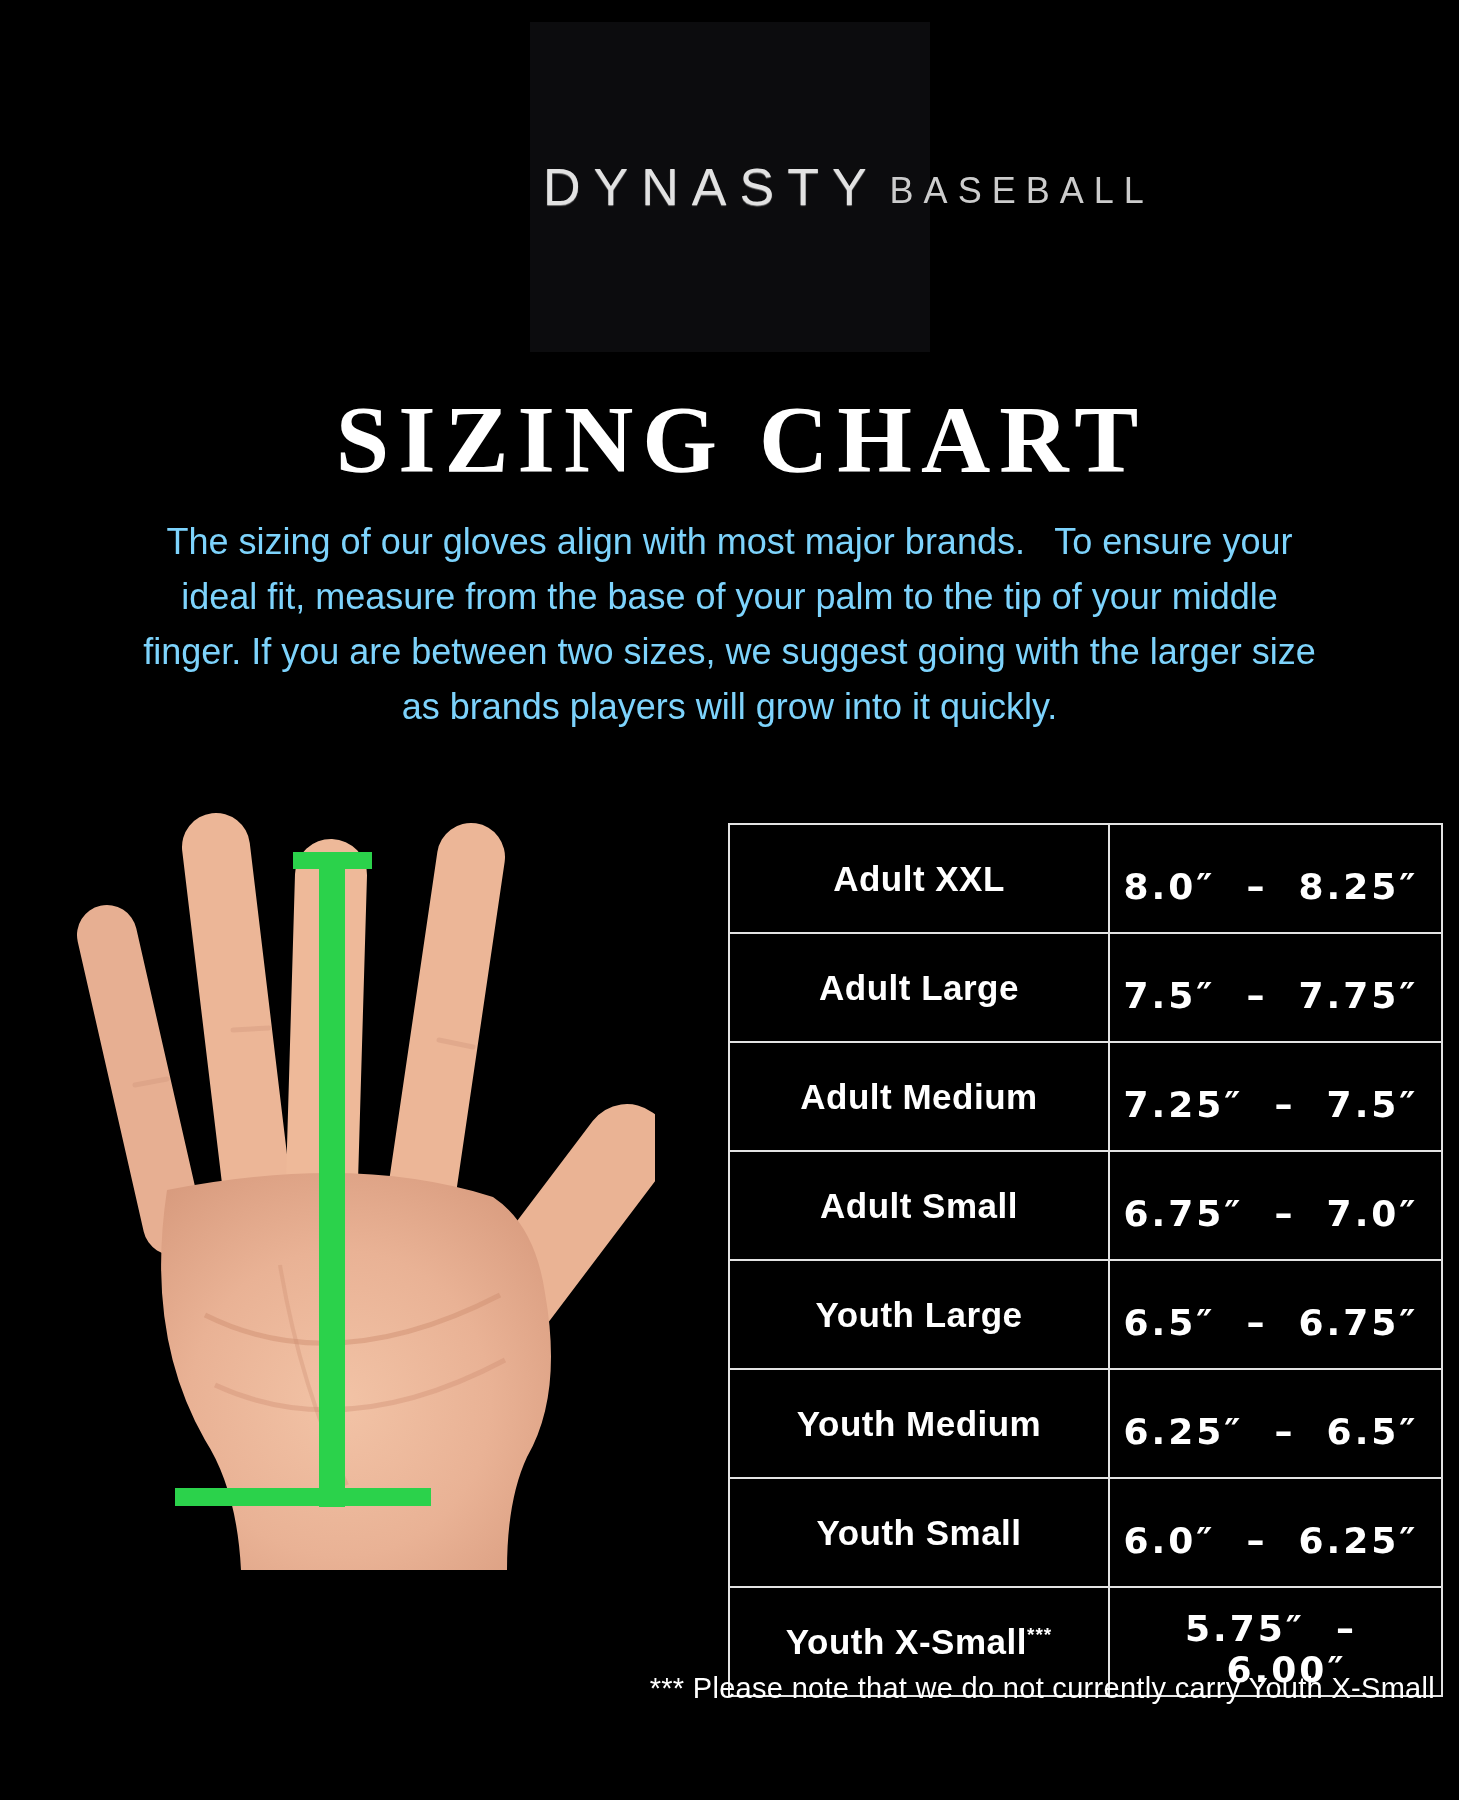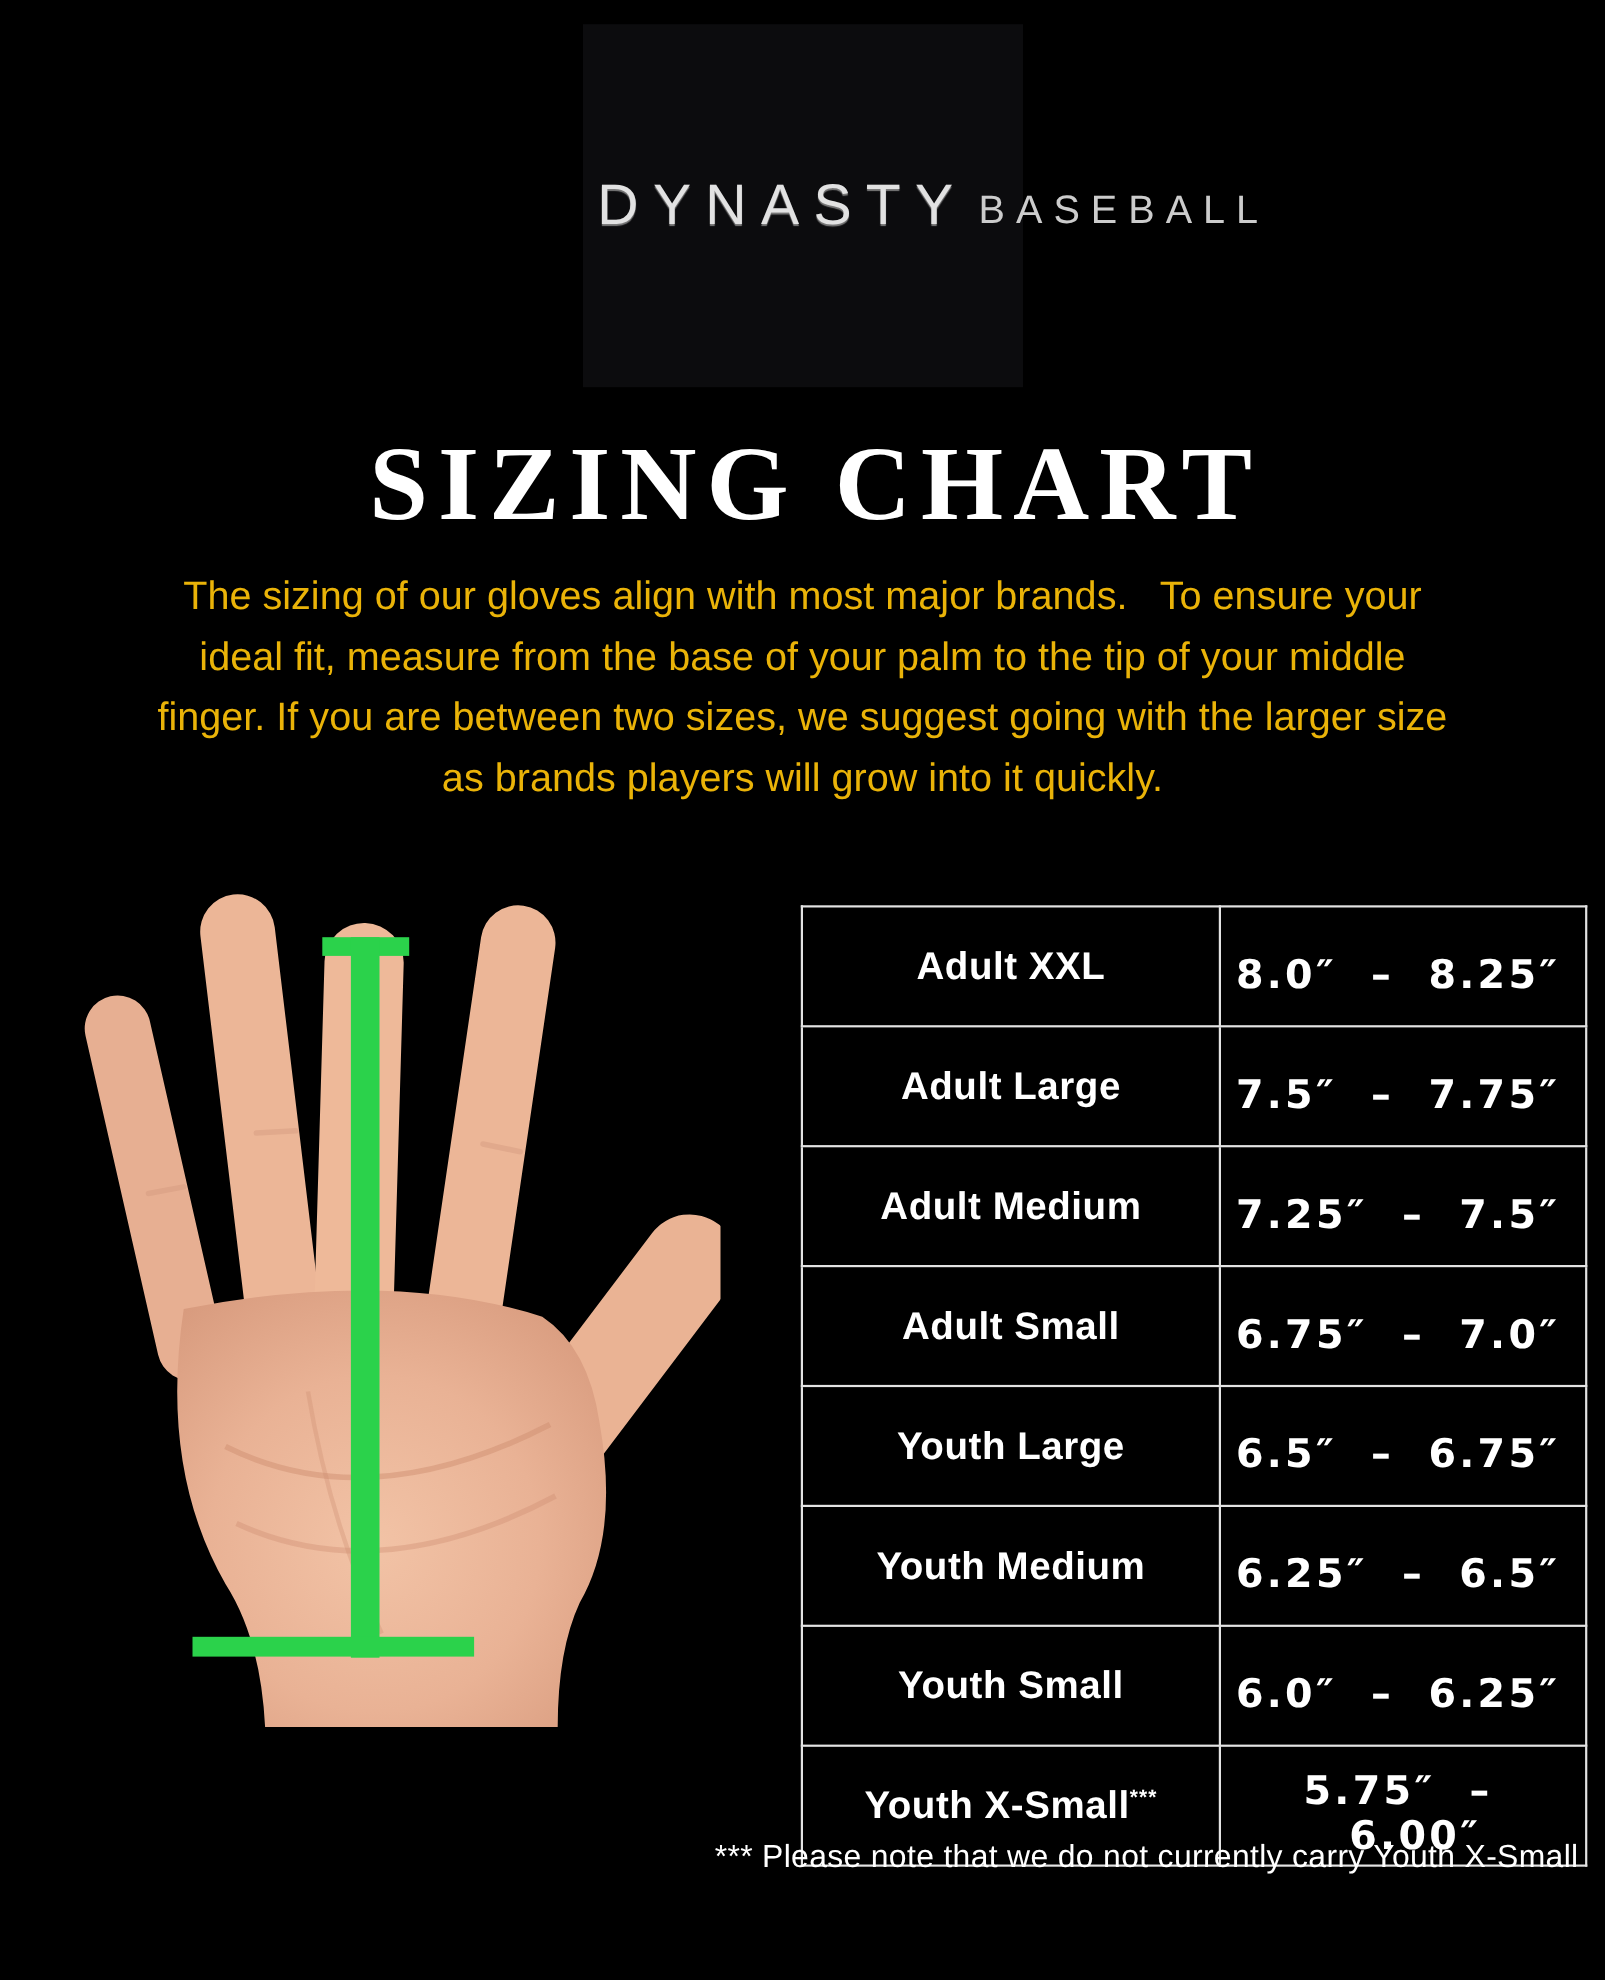--- a/index.html
+++ b/index.html
@@ -15,21 +15,21 @@
   .brand-sub{margin-top:7px;font-size:36px;font-weight:400;letter-spacing:10px;text-indent:10px;
          color:#cccccc;}
 
   
   .title{position:absolute;top:384px;left:12px;width:100%;text-align:center;
          font-family:"Liberation Serif",serif;font-weight:700;font-size:96px;
          letter-spacing:9px;color:#ffffff;white-space:nowrap;}
 
   
   .intro{position:absolute;top:514px;left:0;width:100%;text-align:center;
-         font-size:36px;line-height:55px;color:#eab308;font-weight:400;}
+         font-size:36px;line-height:55px;color:#7dd3fc;font-weight:400;}
   .intro div{white-space:nowrap;}
 
   
   .hand{position:absolute;left:55px;top:795px;width:600px;height:775px;}
   .measure{position:absolute;background:#2bd24b;}
   .measure-cap{left:293px;top:852px;width:79px;height:17px;}
   .measure-line{left:319px;top:852px;width:26px;height:655px;}
   .measure-base{left:175px;top:1488px;width:256px;height:18px;}
 
   

